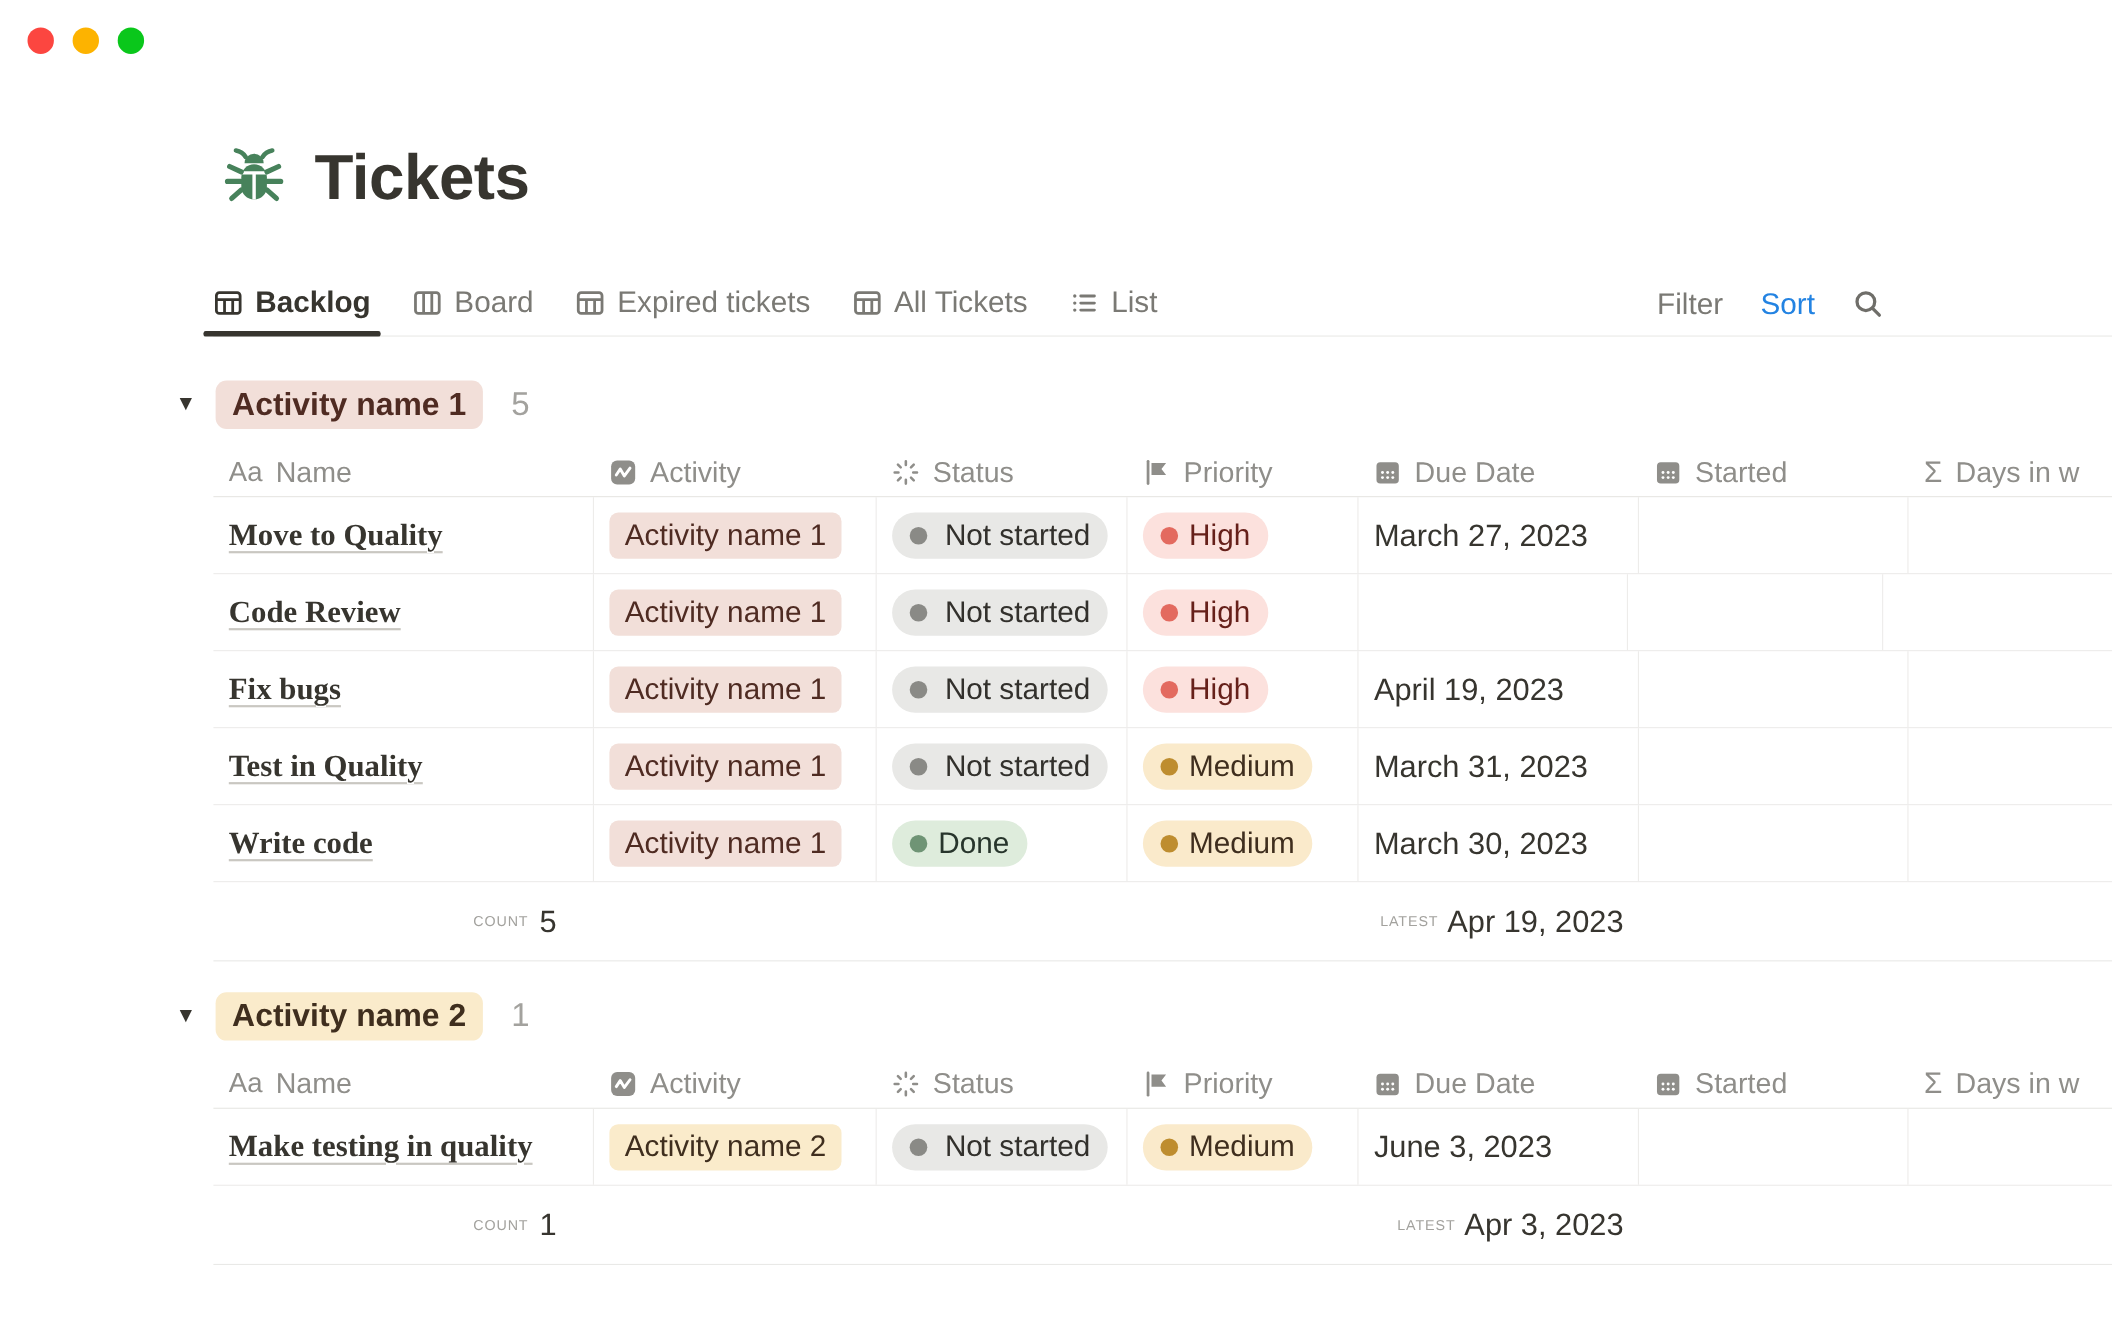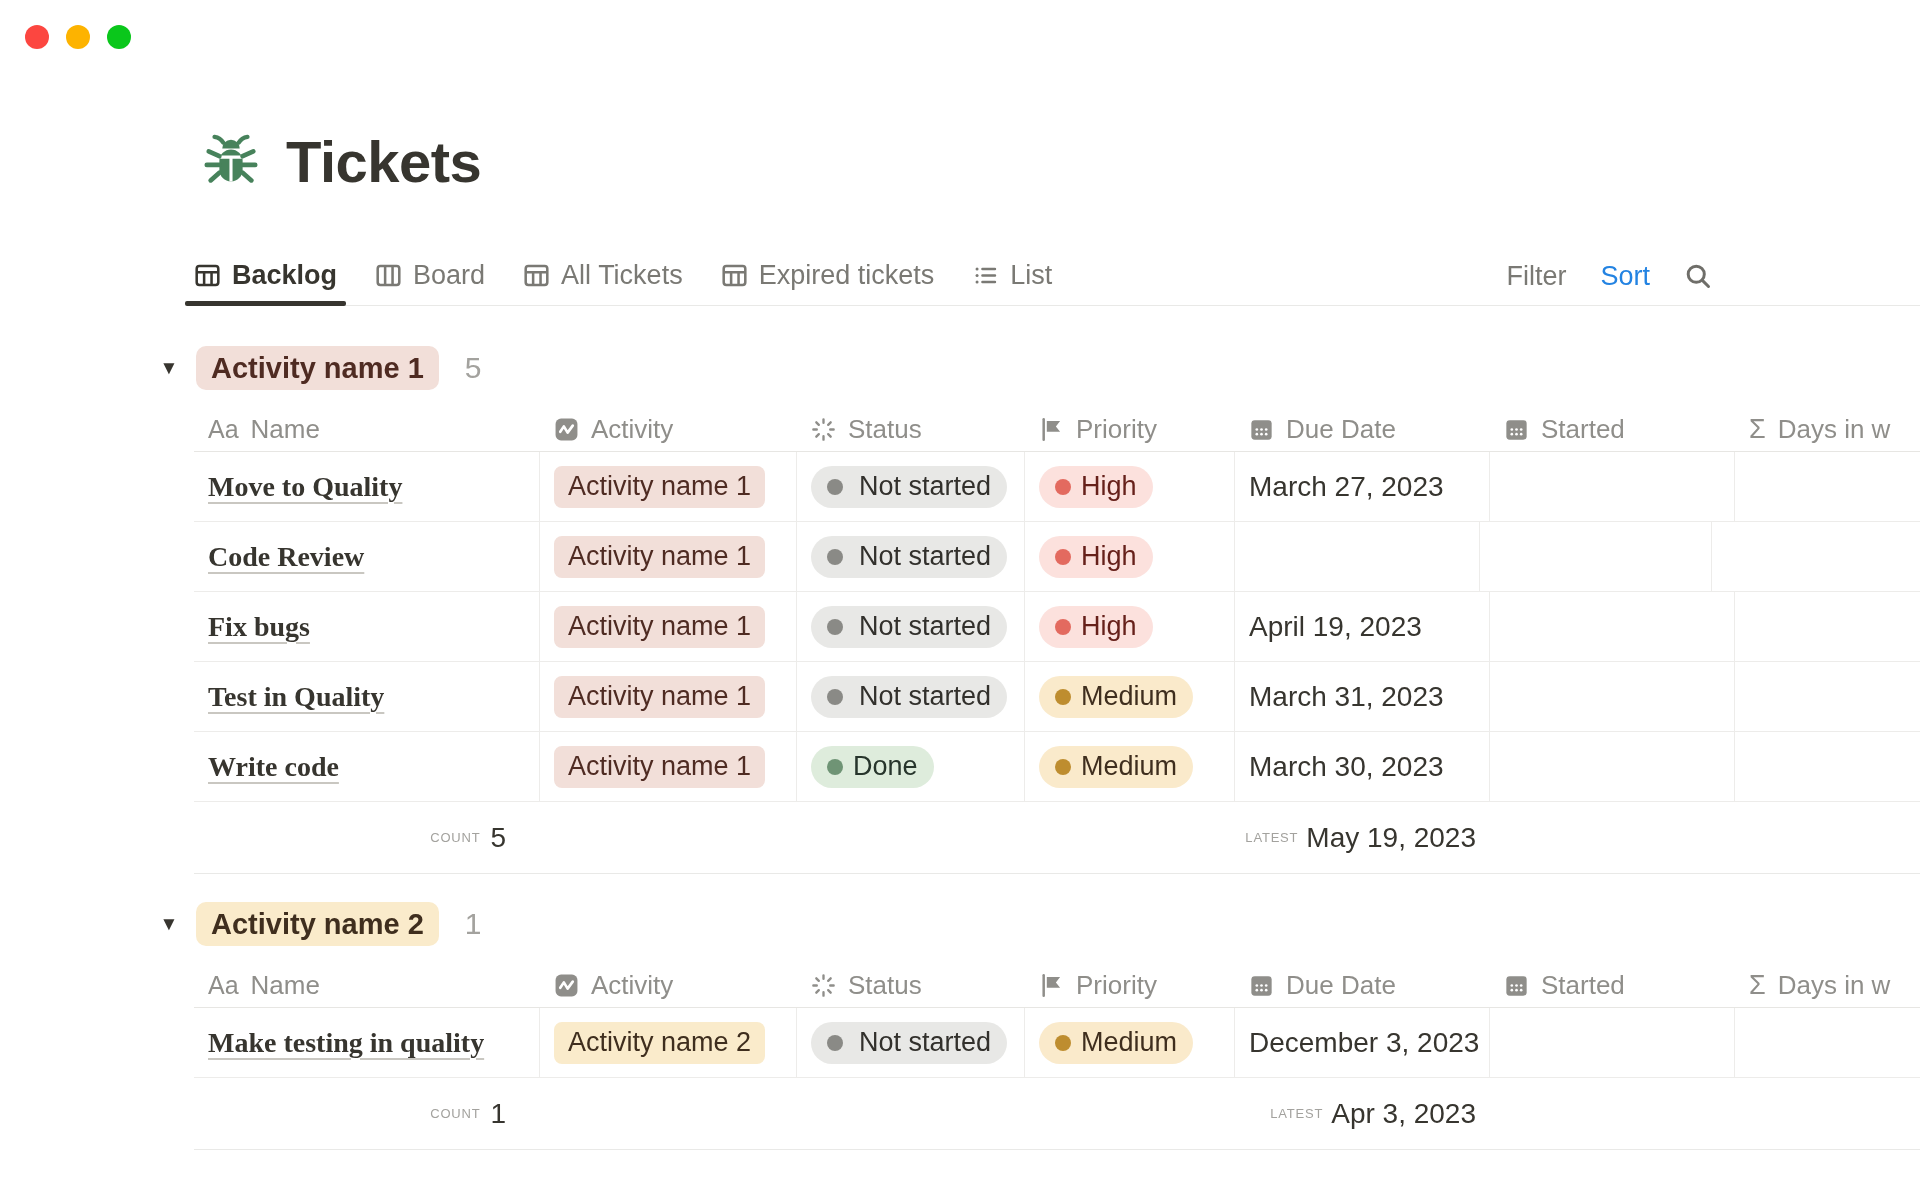--- a/index.html
+++ b/index.html
@@ -134,30 +134,30 @@
       </span>
       <span>Board</span>
     </div>
     <div class="tab">
       <span class="ticon">
         <svg viewBox="0 0 16 16" fill="none" stroke="currentColor" stroke-width="1.5">
           <rect x="1.6" y="2.4" width="12.8" height="11.2" rx="1.6"></rect>
           <path d="M1.6 6.1 H14.4 M6 6.1 V13.6 M10.4 6.1 V13.6"></path>
         </svg>
       </span>
-      <span>All Tickets</span>
+      <span>Expired tickets</span>
     </div>
     <div class="tab">
       <span class="ticon">
         <svg viewBox="0 0 16 16" fill="none" stroke="currentColor" stroke-width="1.5">
           <rect x="1.6" y="2.4" width="12.8" height="11.2" rx="1.6"></rect>
           <path d="M1.6 6.1 H14.4 M6 6.1 V13.6 M10.4 6.1 V13.6"></path>
         </svg>
       </span>
-      <span>Expired tickets</span>
+      <span>All Tickets</span>
     </div>
     <div class="tab">
       <span class="ticon">
         <svg viewBox="0 0 16 16" fill="none" stroke="currentColor" stroke-width="1.5" stroke-linecap="round">
           <circle cx="3" cy="4.2" r="0.9" fill="currentColor" stroke="none"></circle>
           <circle cx="3" cy="8" r="0.9" fill="currentColor" stroke="none"></circle>
           <circle cx="3" cy="11.8" r="0.9" fill="currentColor" stroke="none"></circle>
           <path d="M6.2 4.2 H13.6 M6.2 8 H13.6 M6.2 11.8 H13.6"></path>
         </svg>
       </span>
@@ -382,21 +382,21 @@
     </div>
 
     <div class="tfoot">
       <div class="fcell fc-count">
         <span class="flabel">COUNT</span>
         <span class="fvalue">5</span>
       </div>
       <div class="fcell fc-sp1"></div>
       <div class="fcell fc-latest">
         <span class="flabel">LATEST</span>
-        <span class="fvalue">May 19, 2023</span>
+        <span class="fvalue">Apr 19, 2023</span>
       </div>
     </div>
   </div>
 
   <div class="group-section">
     <div class="group-header">
       <span class="group-toggle">▼</span>
       <span class="group-tag gp-2">Activity name 2</span>
       <span class="group-count">1</span>
     </div>
@@ -483,21 +483,21 @@
             <span>Not started</span>
           </span>
         </div>
       <div class="cell col-priority">
           <span class="tag rd pr-med">
             <span class="dot"></span>
             <span>Medium</span>
           </span>
         </div>
       <div class="cell col-due">
-          <span class="datetext">December 3, 2023</span>
+          <span class="datetext">June 3, 2023</span>
         </div>
       <div class="cell col-started"></div>
       <div class="cell col-days"></div>
     </div>
 
     <div class="tfoot">
       <div class="fcell fc-count">
         <span class="flabel">COUNT</span>
         <span class="fvalue">1</span>
       </div>

